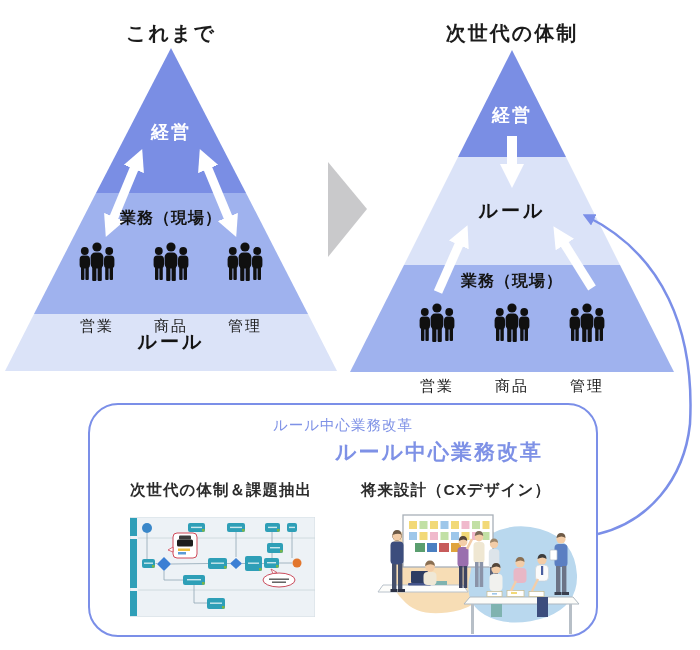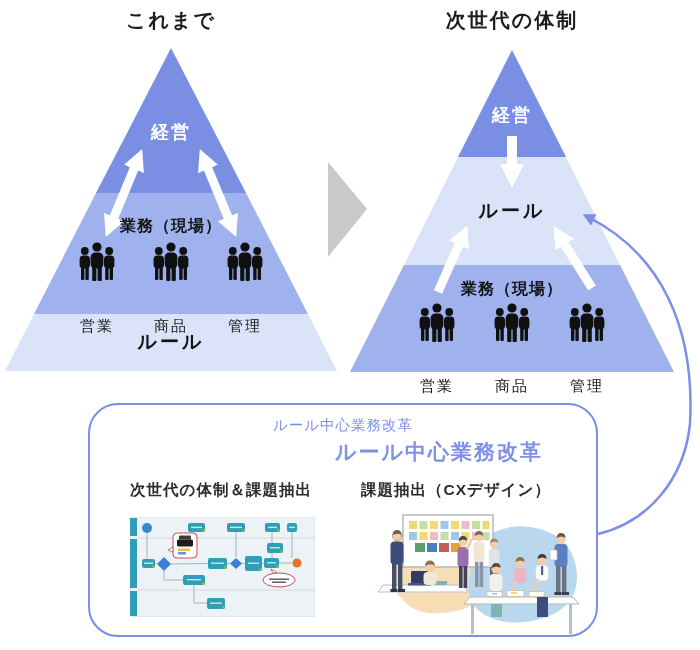--- a/index.html
+++ b/index.html
@@ -1,22 +1,22 @@
 <!DOCTYPE html>
 <html><head>
 <meta charset="utf-8">
 <style>
   html,body{margin:0;padding:0;background:#ffffff;}
   #canvas{position:relative;width:700px;height:650px;background:#ffffff;overflow:hidden;
           font-family:"Liberation Sans",sans-serif;}
   .abs{position:absolute;}
   .t{position:absolute;text-align:center;color:#1c1c1c;line-height:1.2;}
-  .title{font-size:20px;font-weight:bold;letter-spacing:2px;}
+  .title{font-size:20px;font-weight:bold;letter-spacing:2px;margin-top:13px;}
   .layer-white{color:#ffffff;font-weight:bold;font-size:18px;letter-spacing:2px;}
-  .layer-dark{color:#141414;font-weight:bold;font-size:16px;letter-spacing:1px;margin-top:8px;}
+  .layer-dark{color:#141414;font-weight:bold;font-size:16px;letter-spacing:1px;}
   .rule-big{color:#141414;font-weight:bold;font-size:19px;letter-spacing:3px;}
   .grp{font-size:15px;color:#202020;letter-spacing:2px;margin-top:32px;}
   .blue-sub{color:#7e91e6;font-size:14.5px;letter-spacing:1px;}
   .blue-title{color:#7e91e6;font-size:21px;font-weight:bold;letter-spacing:2px;}
   .caption{font-size:15.5px;font-weight:600;color:#2b2b2b;letter-spacing:1px;}
   #reform-box{position:absolute;left:88px;top:403px;width:510px;height:234px;
               border:2.5px solid #7b8fe8;border-radius:30px;box-sizing:border-box;background:#ffffff;}
   svg{display:block;}
   #shapes{position:absolute;left:0;top:0;z-index:2;pointer-events:none;}
   .txt-layer{z-index:3;}
@@ -95,21 +95,21 @@
   <div class="t layer-white txt-layer" style="left:462px;top:105px;width:100px;">経営</div>
   <div class="t rule-big txt-layer" style="left:442px;top:200px;width:140px;">ルール</div>
   <div class="t layer-dark txt-layer" style="left:432px;top:271px;width:160px;">業務（現場）</div>
   <div class="t grp txt-layer" style="left:407px;top:345px;width:60px;">営業</div>
   <div class="t grp txt-layer" style="left:482px;top:345px;width:60px;">商品</div>
   <div class="t grp txt-layer" style="left:557px;top:345px;width:60px;">管理</div>
 
   <div class="t blue-sub txt-layer" style="left:193px;top:417px;width:300px;">ルール中心業務改革</div>
   <div class="t blue-title txt-layer" style="left:143px;top:439px;width:400px;text-align:right;">ルール中心業務改革</div>
   <div class="t caption txt-layer" style="left:111px;top:481px;width:220px;">次世代の体制＆課題抽出</div>
-  <div class="t caption txt-layer" style="left:351px;top:481px;width:210px;">課題抽出（CXデザイン）</div>
+  <div class="t caption txt-layer" style="left:351px;top:481px;width:210px;">将来設計（CXデザイン）</div>
 
   <svg class="abs txt-layer" style="left:130px;top:517px;" width="185" height="100" viewBox="0 0 185 100">
     <rect x="0" y="0" width="185" height="100" fill="#edf2f6" stroke="#d3dde3" stroke-width="1"></rect>
     <line x1="8" y1="21" x2="185" y2="21" stroke="#c9d5db" stroke-width="0.8"></line>
     <line x1="8" y1="73" x2="185" y2="73" stroke="#c9d5db" stroke-width="0.8"></line>
     <rect x="0" y="1" width="7" height="18" fill="#2f9fb8"></rect>
     <rect x="0" y="22" width="7" height="49" fill="#2f9fb8"></rect>
     <rect x="0" y="74" width="7" height="25" fill="#2f9fb8"></rect>
 
     <g stroke="#8fa6b5" stroke-width="0.8" fill="none">

